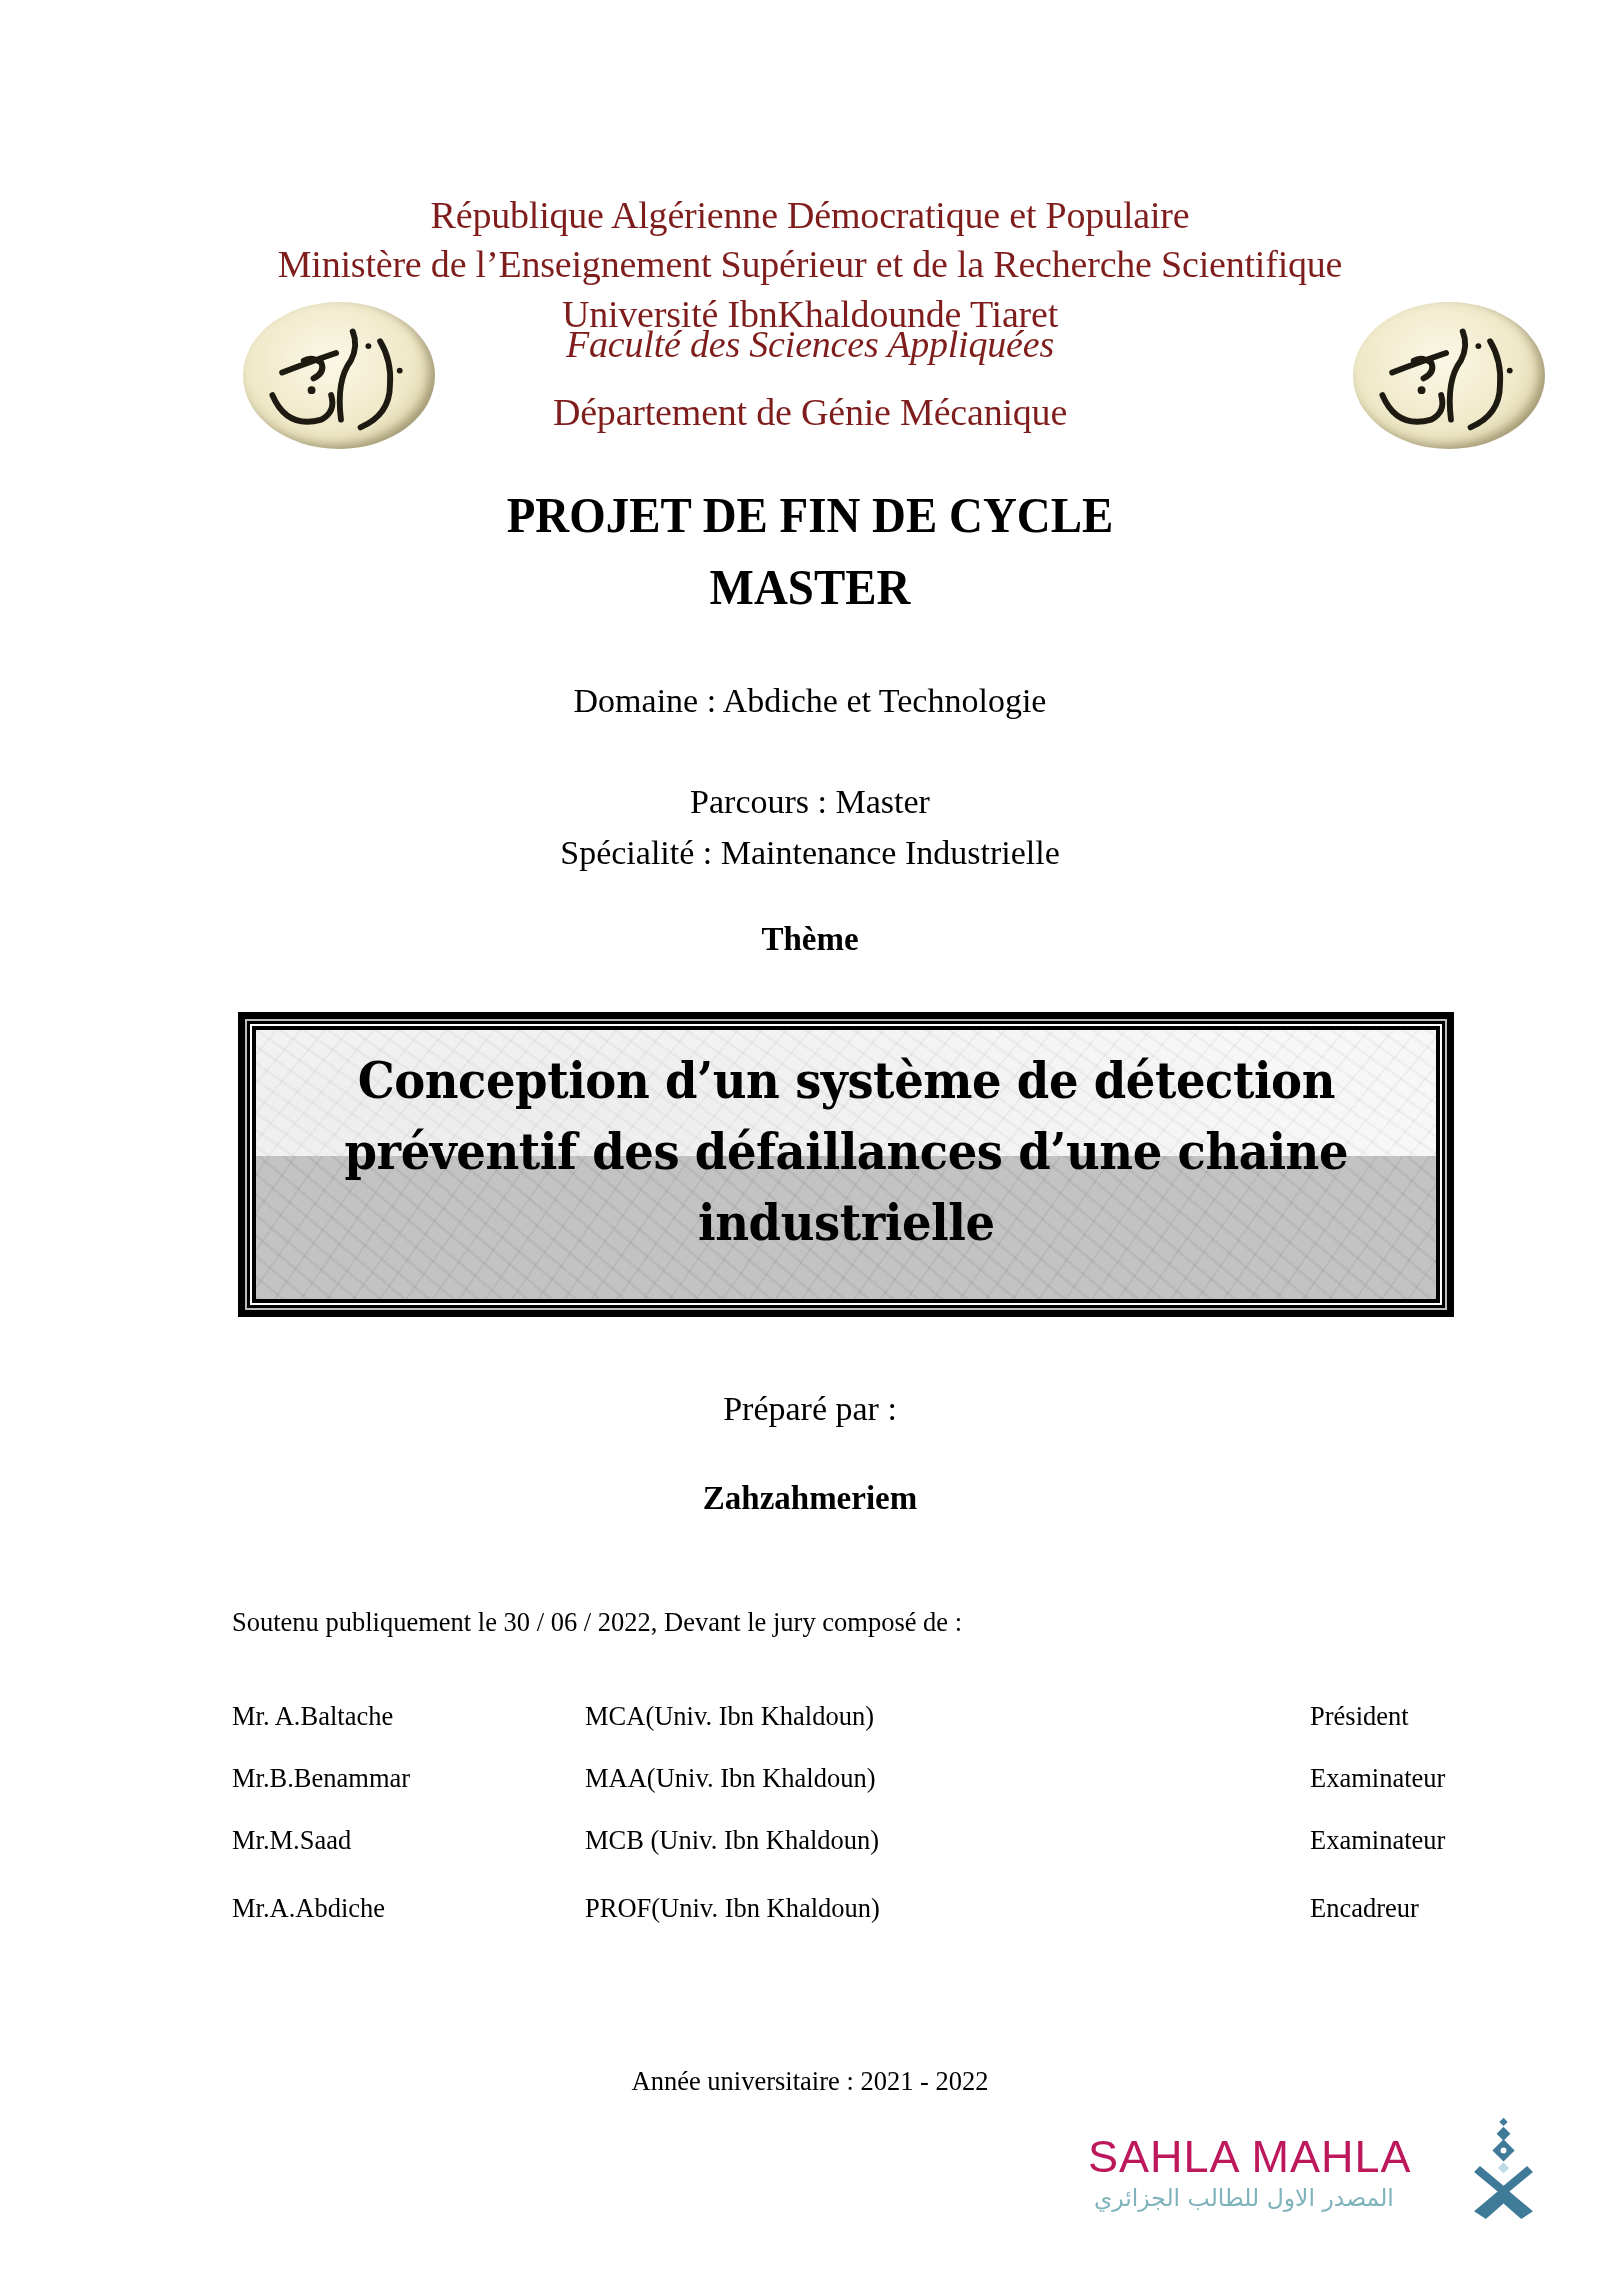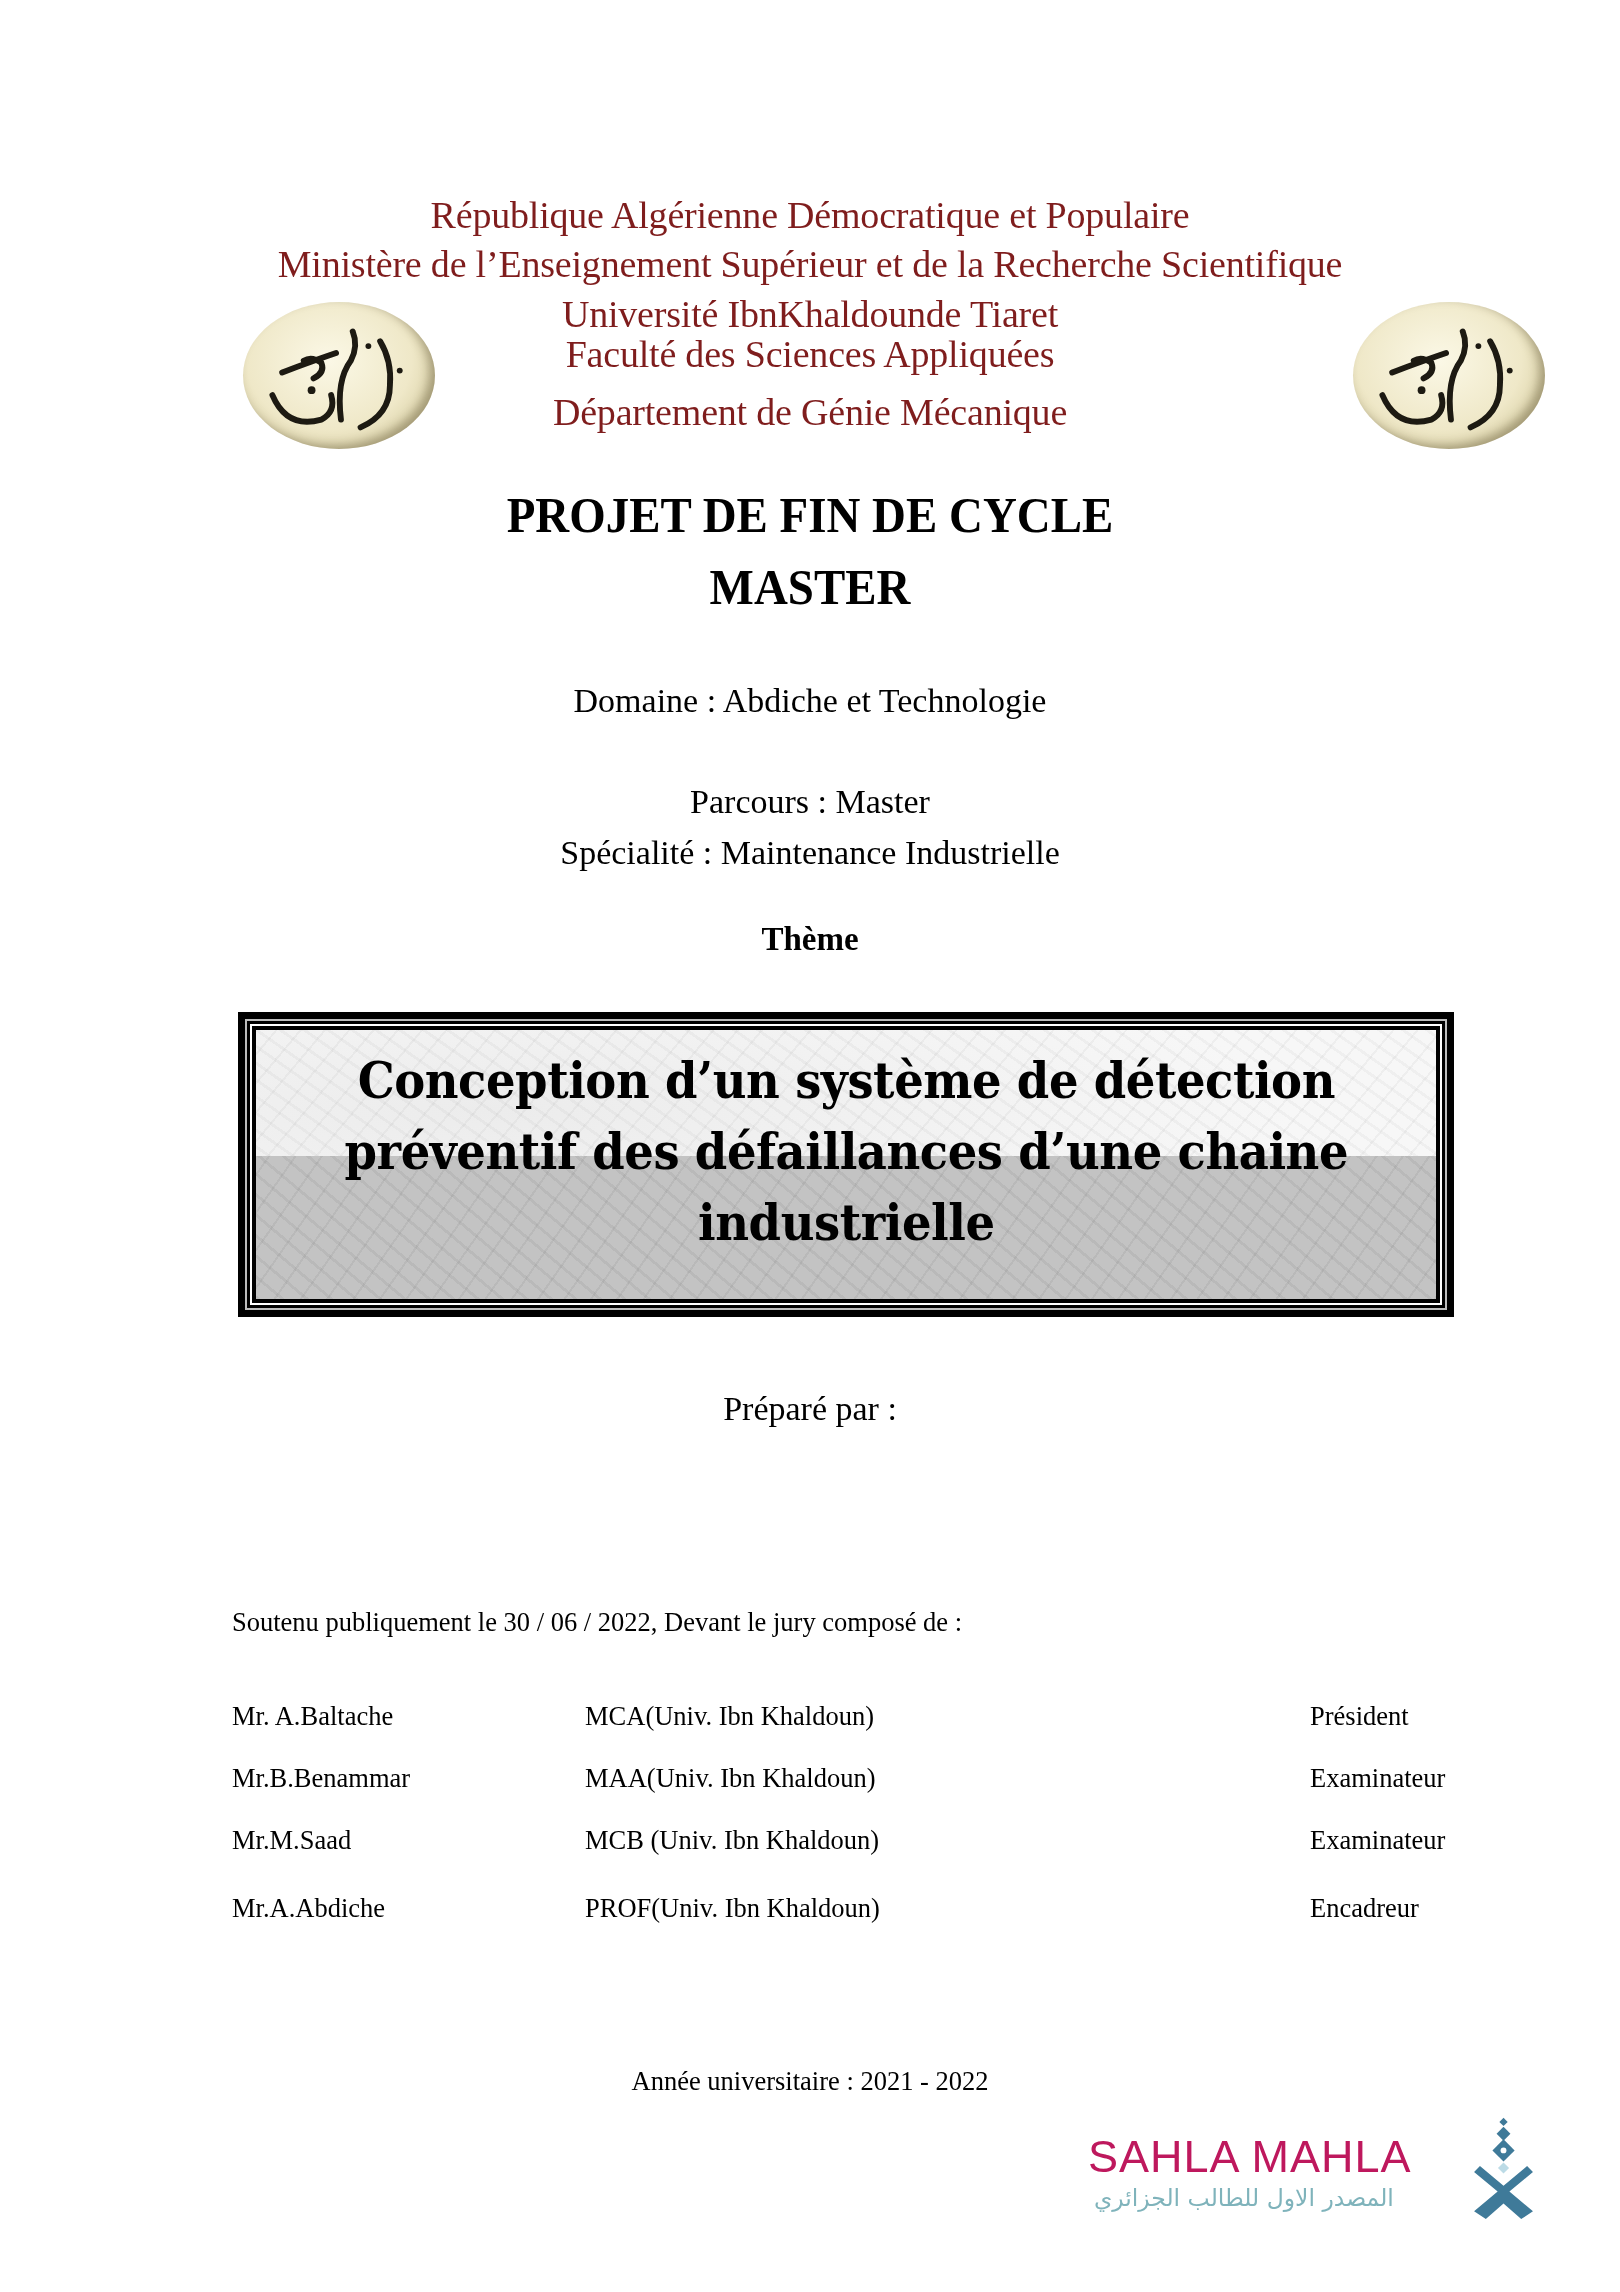--- a/index.html
+++ b/index.html
@@ -121,21 +121,21 @@
         <circle cx="70" cy="90" r="4"></circle>
           <circle cx="128" cy="45" r="3"></circle>
           <circle cx="160" cy="70" r="3"></circle>
       </g>
     </svg>
   </div>
 
   <div class="center hdr-line" style="top:191px;">République Algérienne Démocratique et Populaire</div>
   <div class="center hdr-line" style="top:240px;">Ministère de l’Enseignement Supérieur et de la Recherche Scientifique</div>
   <div class="center hdr-line" style="top:290px;">Université IbnKhaldounde Tiaret</div>
-  <div class="center hdr-line" style="top:330px;">Faculté des Sciences Appliquées</div>
+  <div class="center hdr-line" style="top:320px;font-style:italic;">Faculté des Sciences Appliquées</div>
   <div class="center hdr-line" style="top:388px;">Département de Génie Mécanique</div>
 
   <div class="center big-title" style="top:485px;">PROJET DE FIN DE CYCLE</div>
   <div class="center big-title" style="top:557px;">MASTER</div>
 
   <div class="center meta-line" style="top:676px;">
     <b>Domaine :</b> <span>Abdiche et Technologie</span>
   </div>
   <div class="center meta-line" style="top:777px;">
     <b>Parcours :</b> <span>Master</span>
@@ -155,20 +155,21 @@
             <div>Conception d’un système de détection</div>
             <div>préventif des défaillances d’une chaine</div>
             <div>industrielle</div>
           </div>
         </div>
       </div>
     </div>
   </div>
 
   <div class="center prep" style="top:1390px;">Préparé par :</div>
+  <div class="center author" style="top:1480px;">Zahzahmeriem</div>
 
   <div class="defense">Soutenu publiquement le 30 / 06 / 2022, Devant le jury composé de :</div>
 
   <div class="jury-row" style="top:1701px;">
     <span class="jury-name">Mr. A.Baltache</span>
     <span class="jury-grade">MCA(Univ. Ibn Khaldoun)</span>
     <span class="jury-role">Président</span>
   </div>
   <div class="jury-row" style="top:1763px;">
     <span class="jury-name">Mr.B.Benammar</span>

